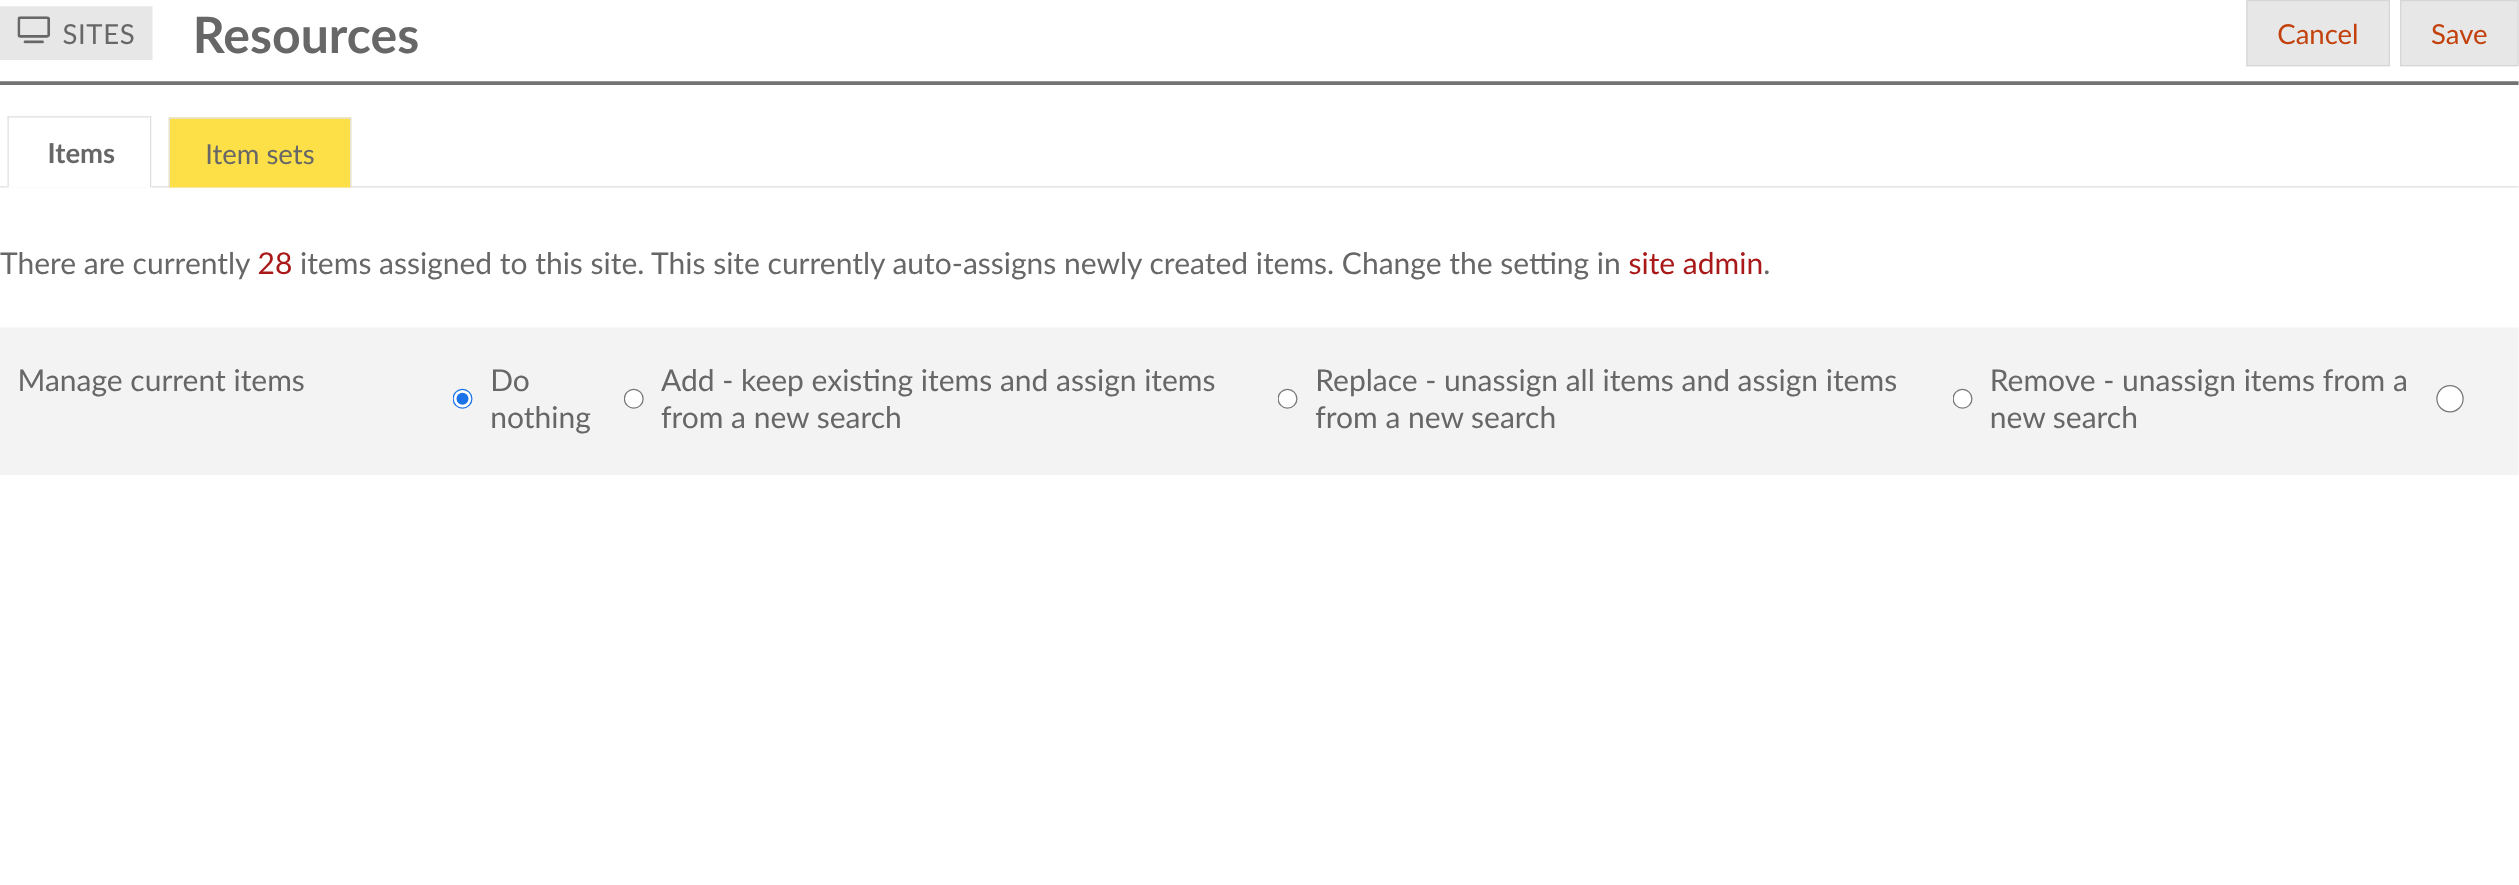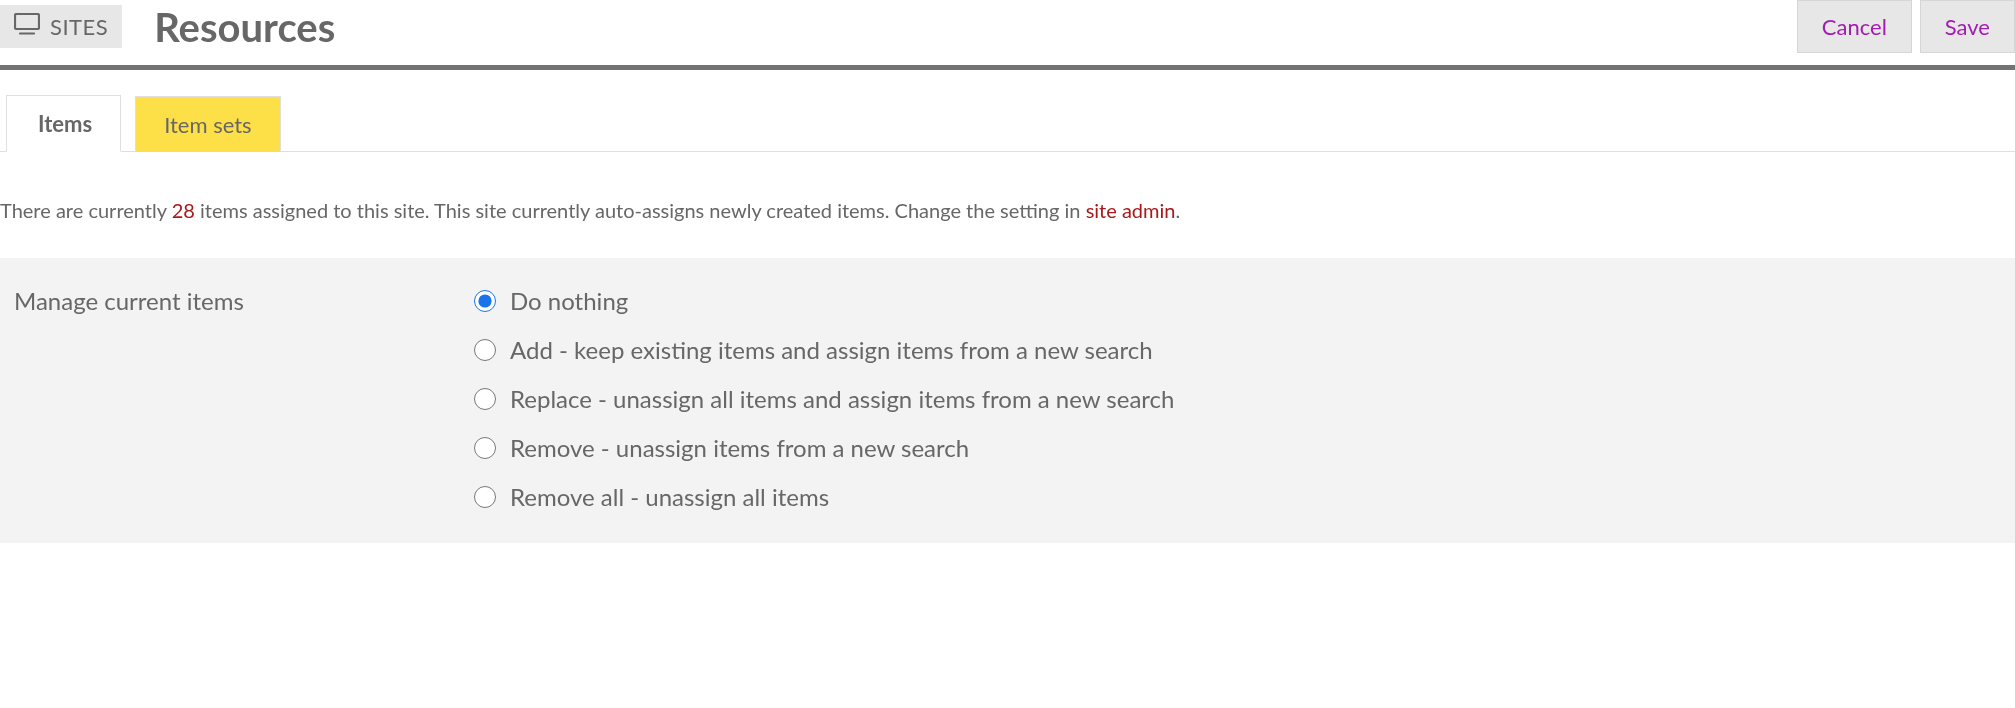--- a/index.html
+++ b/index.html
@@ -7,21 +7,21 @@
     margin: 0;
     padding: 0;
     font-family: "Lato", "Helvetica Neue", Helvetica, Arial, sans-serif;
     color: #676767;
     font-size: 21px;
     background: #fff;
   }
   .header-row {
     display: flex;
     align-items: center;
-    border-bottom: 5px solid #737373;
+    border-bottom: 3px solid #737373;
     padding: 0 0 12px 0;
   }
   .sites-badge {
     display: inline-flex;
     align-items: center;
     background: #e7e7e7;
     padding: 8px 14px;
     font-size: 22px;
     color: #676767;
     letter-spacing: 0.5px;
@@ -30,21 +30,21 @@
   .page-title {
     font-size: 40px;
     font-weight: 700;
     color: #676767;
     margin-left: 32px;
   }
   .header-spacer { flex: 1; }
   .btn {
     background: #e7e7e7;
     border: 1px solid #d6d6d6;
-    color: #a21caf;
+    color: #c2410c;
     font-size: 22px;
     padding: 12px 24px;
     margin-left: 8px;
     cursor: pointer;
     font-family: inherit;
   }
   .tabs {
     display: flex;
     align-items: flex-end;
     border-bottom: 1px solid #dfdfdf;
@@ -63,40 +63,40 @@
     position: relative;
     top: 1px;
   }
   .tab.active {
     font-weight: 700;
     background: #fff;
     border-bottom: 1px solid #fff;
     padding-left: 31px;
   }
   .info-line {
-    font-size: 20px;
+    font-size: 24px;
     color: #676767;
     margin: 44px 0 34px 0;
     line-height: 1.4;
   }
   .info-line .count { color: #a91919; }
   .info-line .admin-link { color: #a91919; text-decoration: none; cursor: pointer; }
   .manage-panel {
     background: #f3f3f3;
     display: flex;
     padding: 28px 30px 32px 14px;
   }
   .manage-label {
     width: 460px;
     font-size: 24px;
     color: #676767;
   }
   .radio-group {
     display: flex;
-    flex-direction: column;
+    flex-direction: row;
     gap: 20px;
   }
   .radio-row {
     display: flex;
     align-items: center;
     font-size: 24px;
     color: #676767;
   }
   .radio-row input[type="radio"] {
     width: 22px;
@@ -149,16 +149,15 @@
     <div class="radio-row">
       <input type="radio" name="manage" id="r-replace" style="">
       <label for="r-replace">Replace - unassign all items and assign items from a new search</label>
     </div>
     <div class="radio-row">
       <input type="radio" name="manage" id="r-remove" style="">
       <label for="r-remove">Remove - unassign items from a new search</label>
     </div>
     <div class="radio-row">
       <input type="radio" name="manage" id="r-removeall" style="">
-      <label for="r-removeall">Remove all - unassign all items</label>
     </div>
   </div>
 </div>
 
 </body></html>

